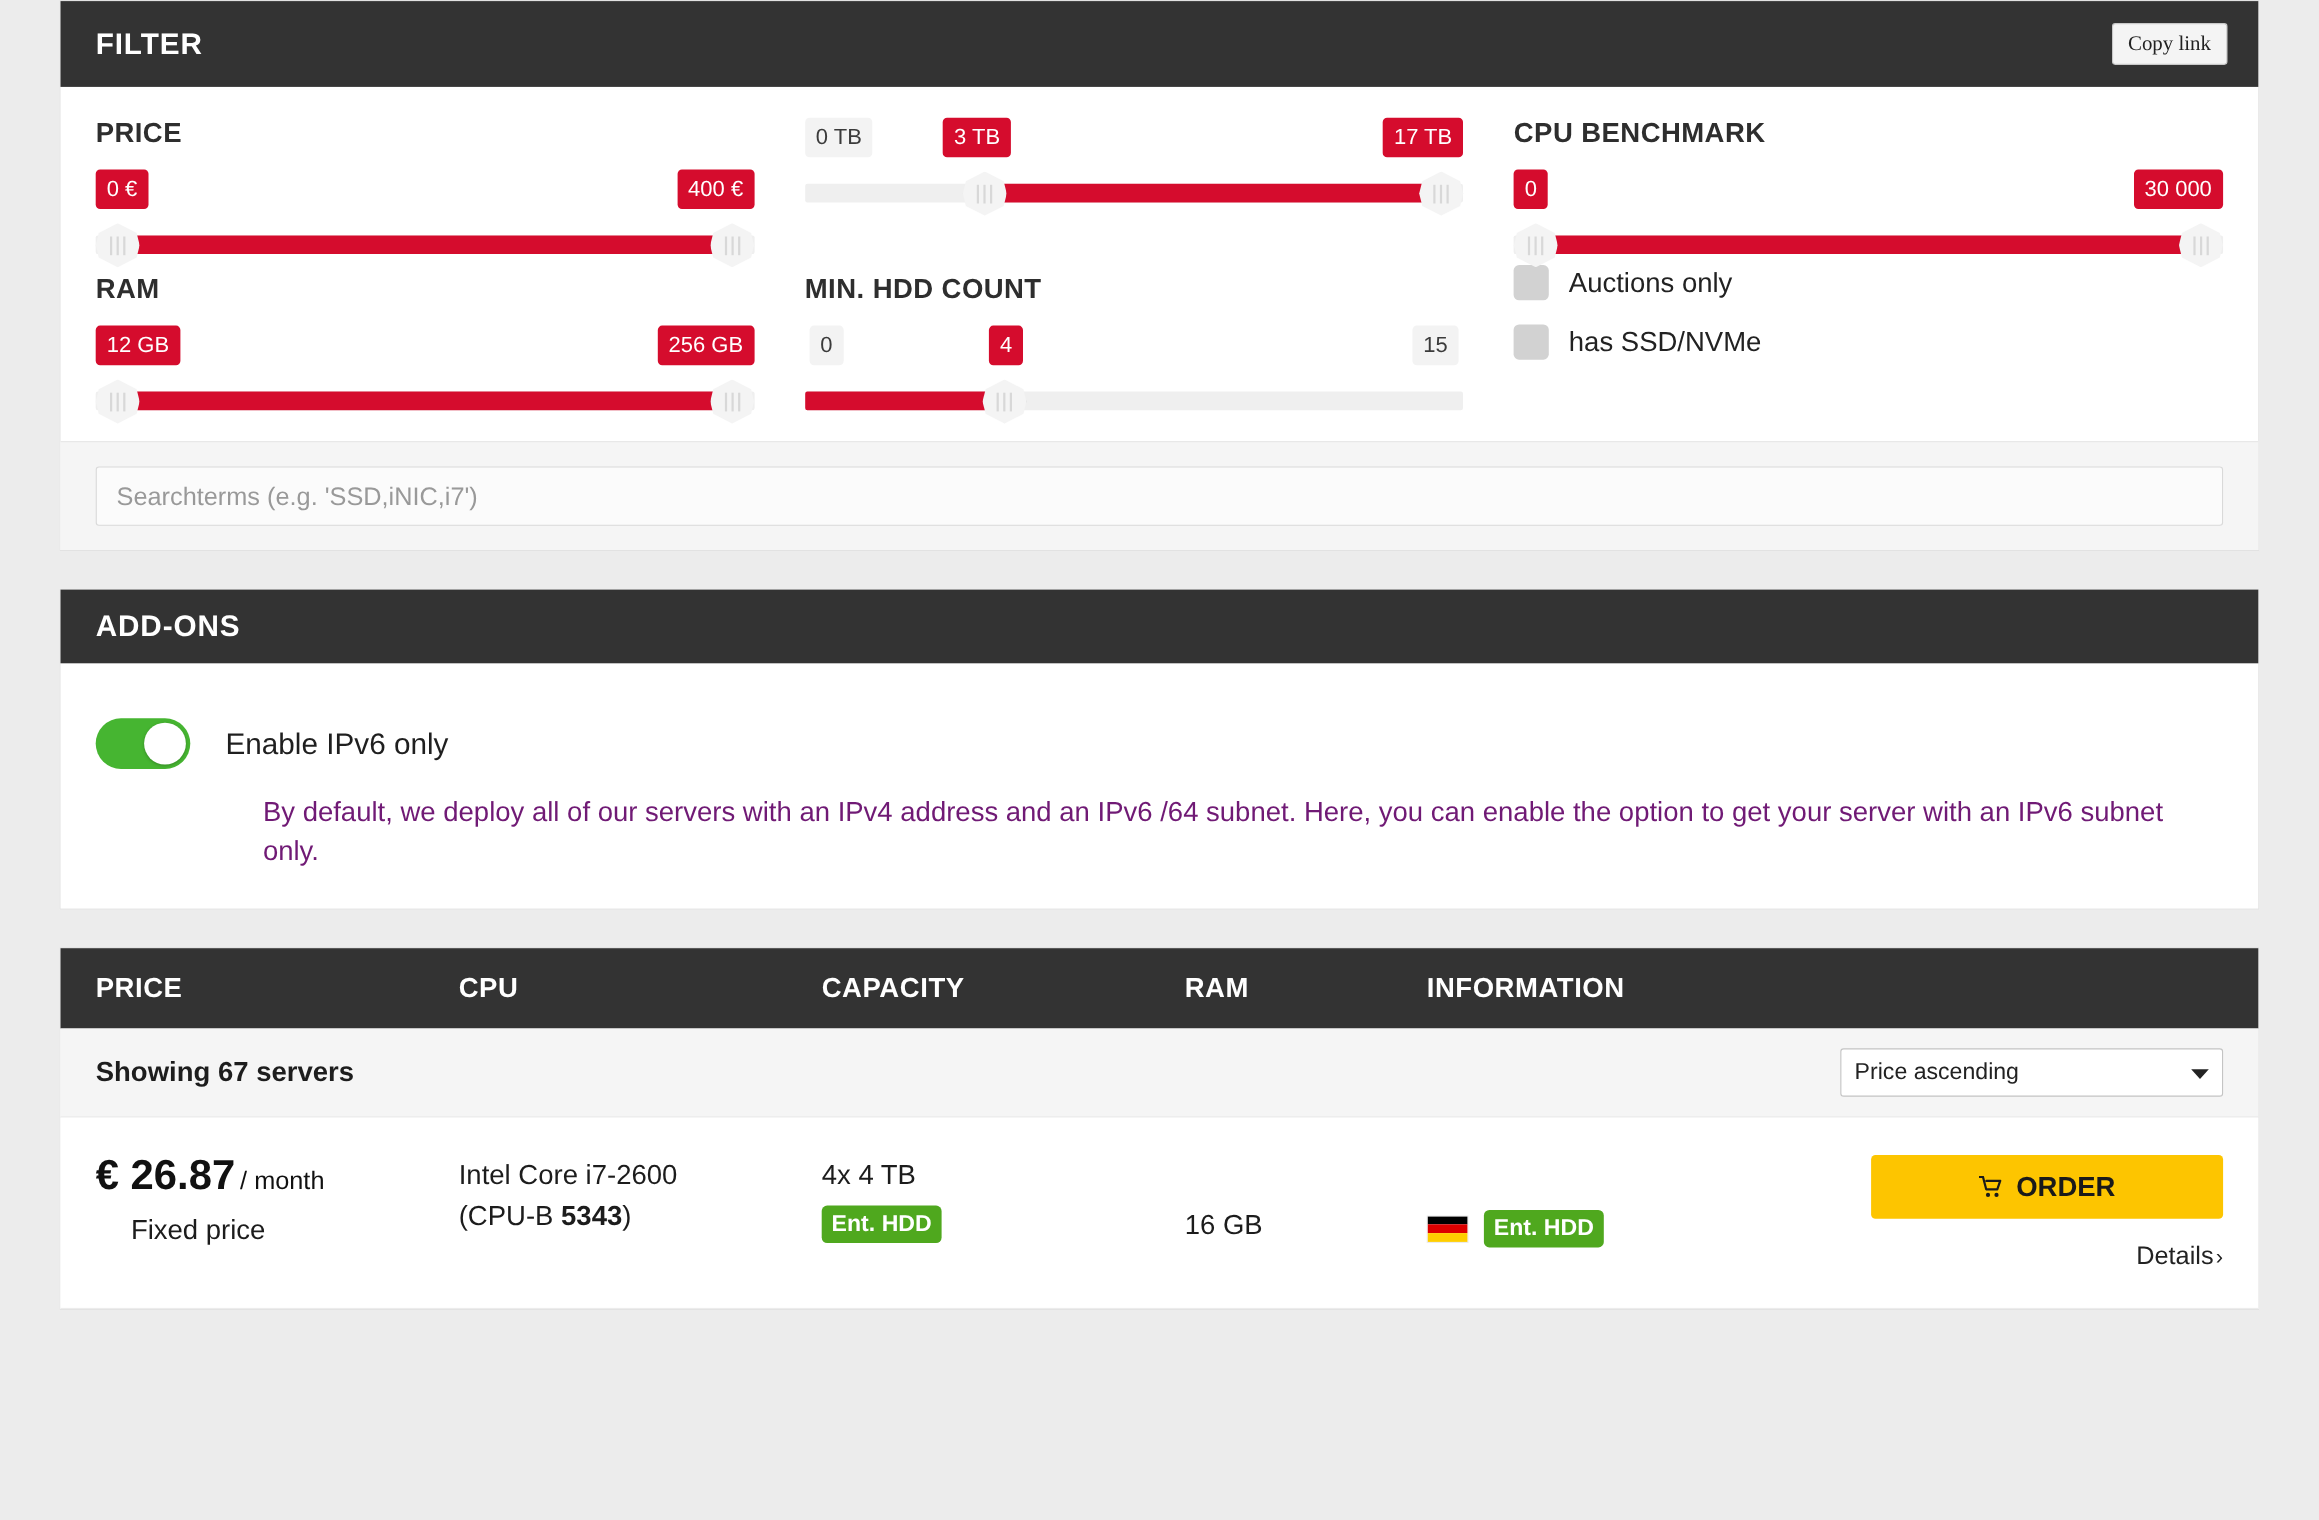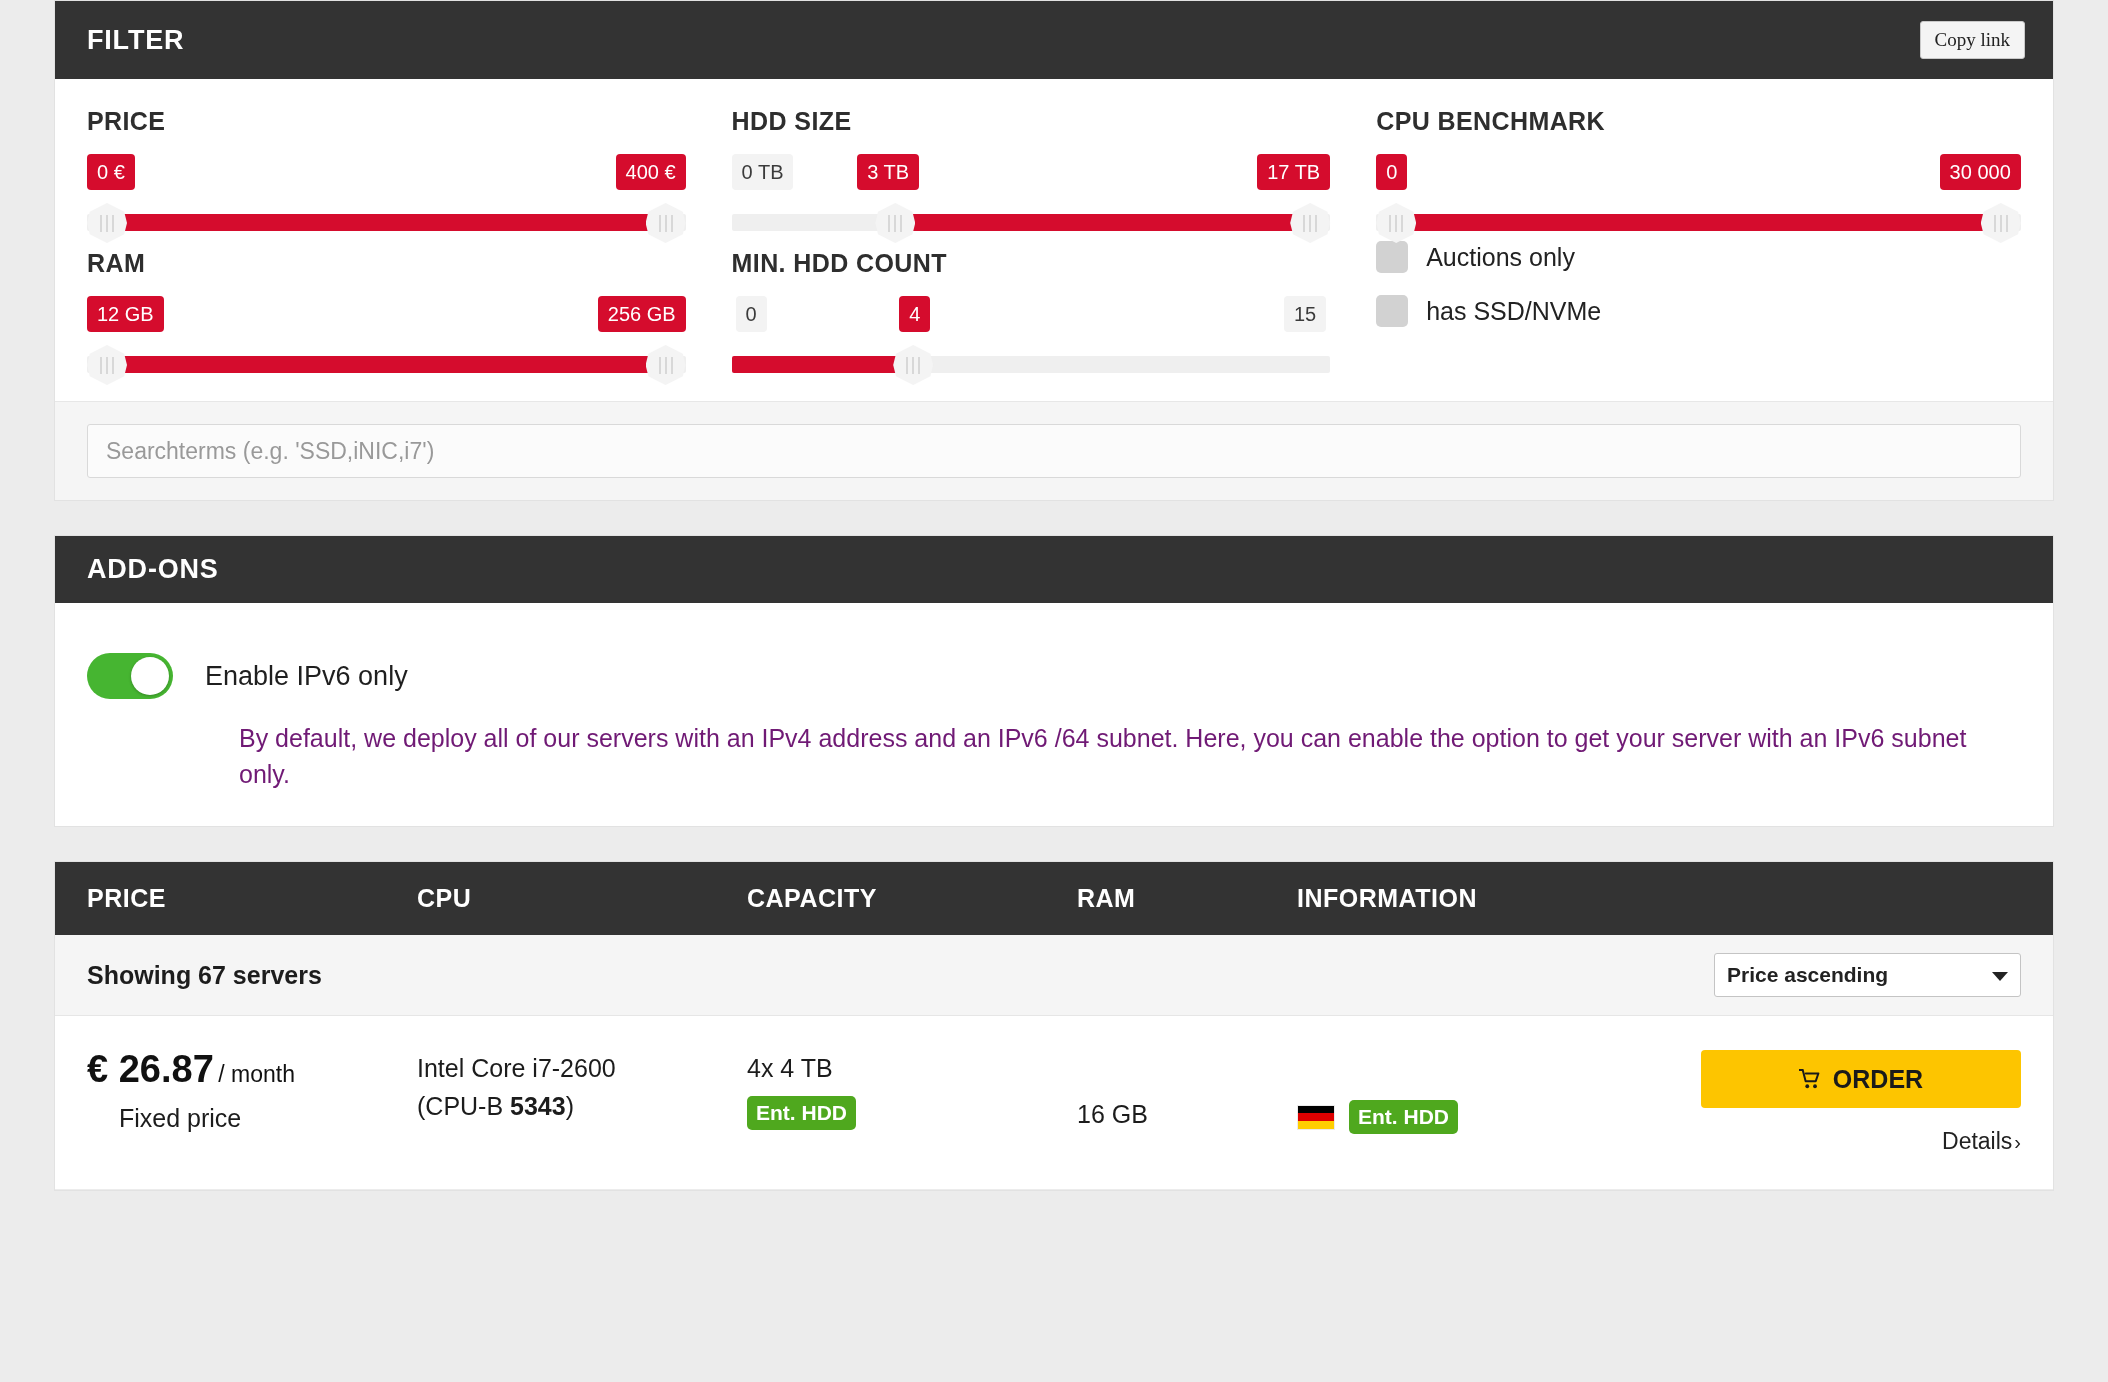--- a/index.html
+++ b/index.html
@@ -133,21 +133,21 @@
   .c-ram { width: 220px; }
   .c-info { flex: 1; }
   .c-act { width: 320px; }
 
   .res-sub {
     background: #f5f5f5; border-bottom: 1px solid #e6e6e6;
     display: flex; align-items: center; justify-content: space-between;
     padding: 18px 32px;
   }
   .showing { font-size: 25px; font-weight: 700; color: #1d1d1d; }
-  .sort-wrap { position: relative; width: 307px; font-weight: bold; }
+  .sort-wrap { position: relative; width: 348px; }
 
   .res-row {
     background: #fff; display: flex; align-items: flex-start;
     padding: 34px 32px 34px 32px; border-bottom: 1px solid #ececec;
   }
   .price-main { font-size: 38px; font-weight: 700; color: #111; line-height: 1; }
   .price-per { font-size: 23px; font-weight: 400; color: #111; }
   .price-sub { font-size: 25px; color: #1c1c1c; margin-top: 16px; margin-left: 32px; }
   .cell-txt { font-size: 25px; color: #1c1c1c; line-height: 1.5; }
   .badge {
@@ -238,21 +238,20 @@
                   <i></i>
                 </span>
             </div>
           </div>
         </div>
       </div>
 
       <div class="fcol">
 
         <div class="sl-block">
-          <div class="fl-title">HDD SIZE</div>
           <div class="sl-labels">
             <span class="pill inactive" style="left:0px;">0 TB</span>
             <span class="pill active" style="left:21%;">3 TB</span>
             <span class="pill active" style="right:0px;">17 TB</span>
           </div>
           <div class="sl-track-wrap">
             <div class="sl-rail"></div>
             <div class="sl-fill" style="left:26%;right:2%;"></div>
             <div class="sl-handle" style="left:24%;">
               <span class="grip">

